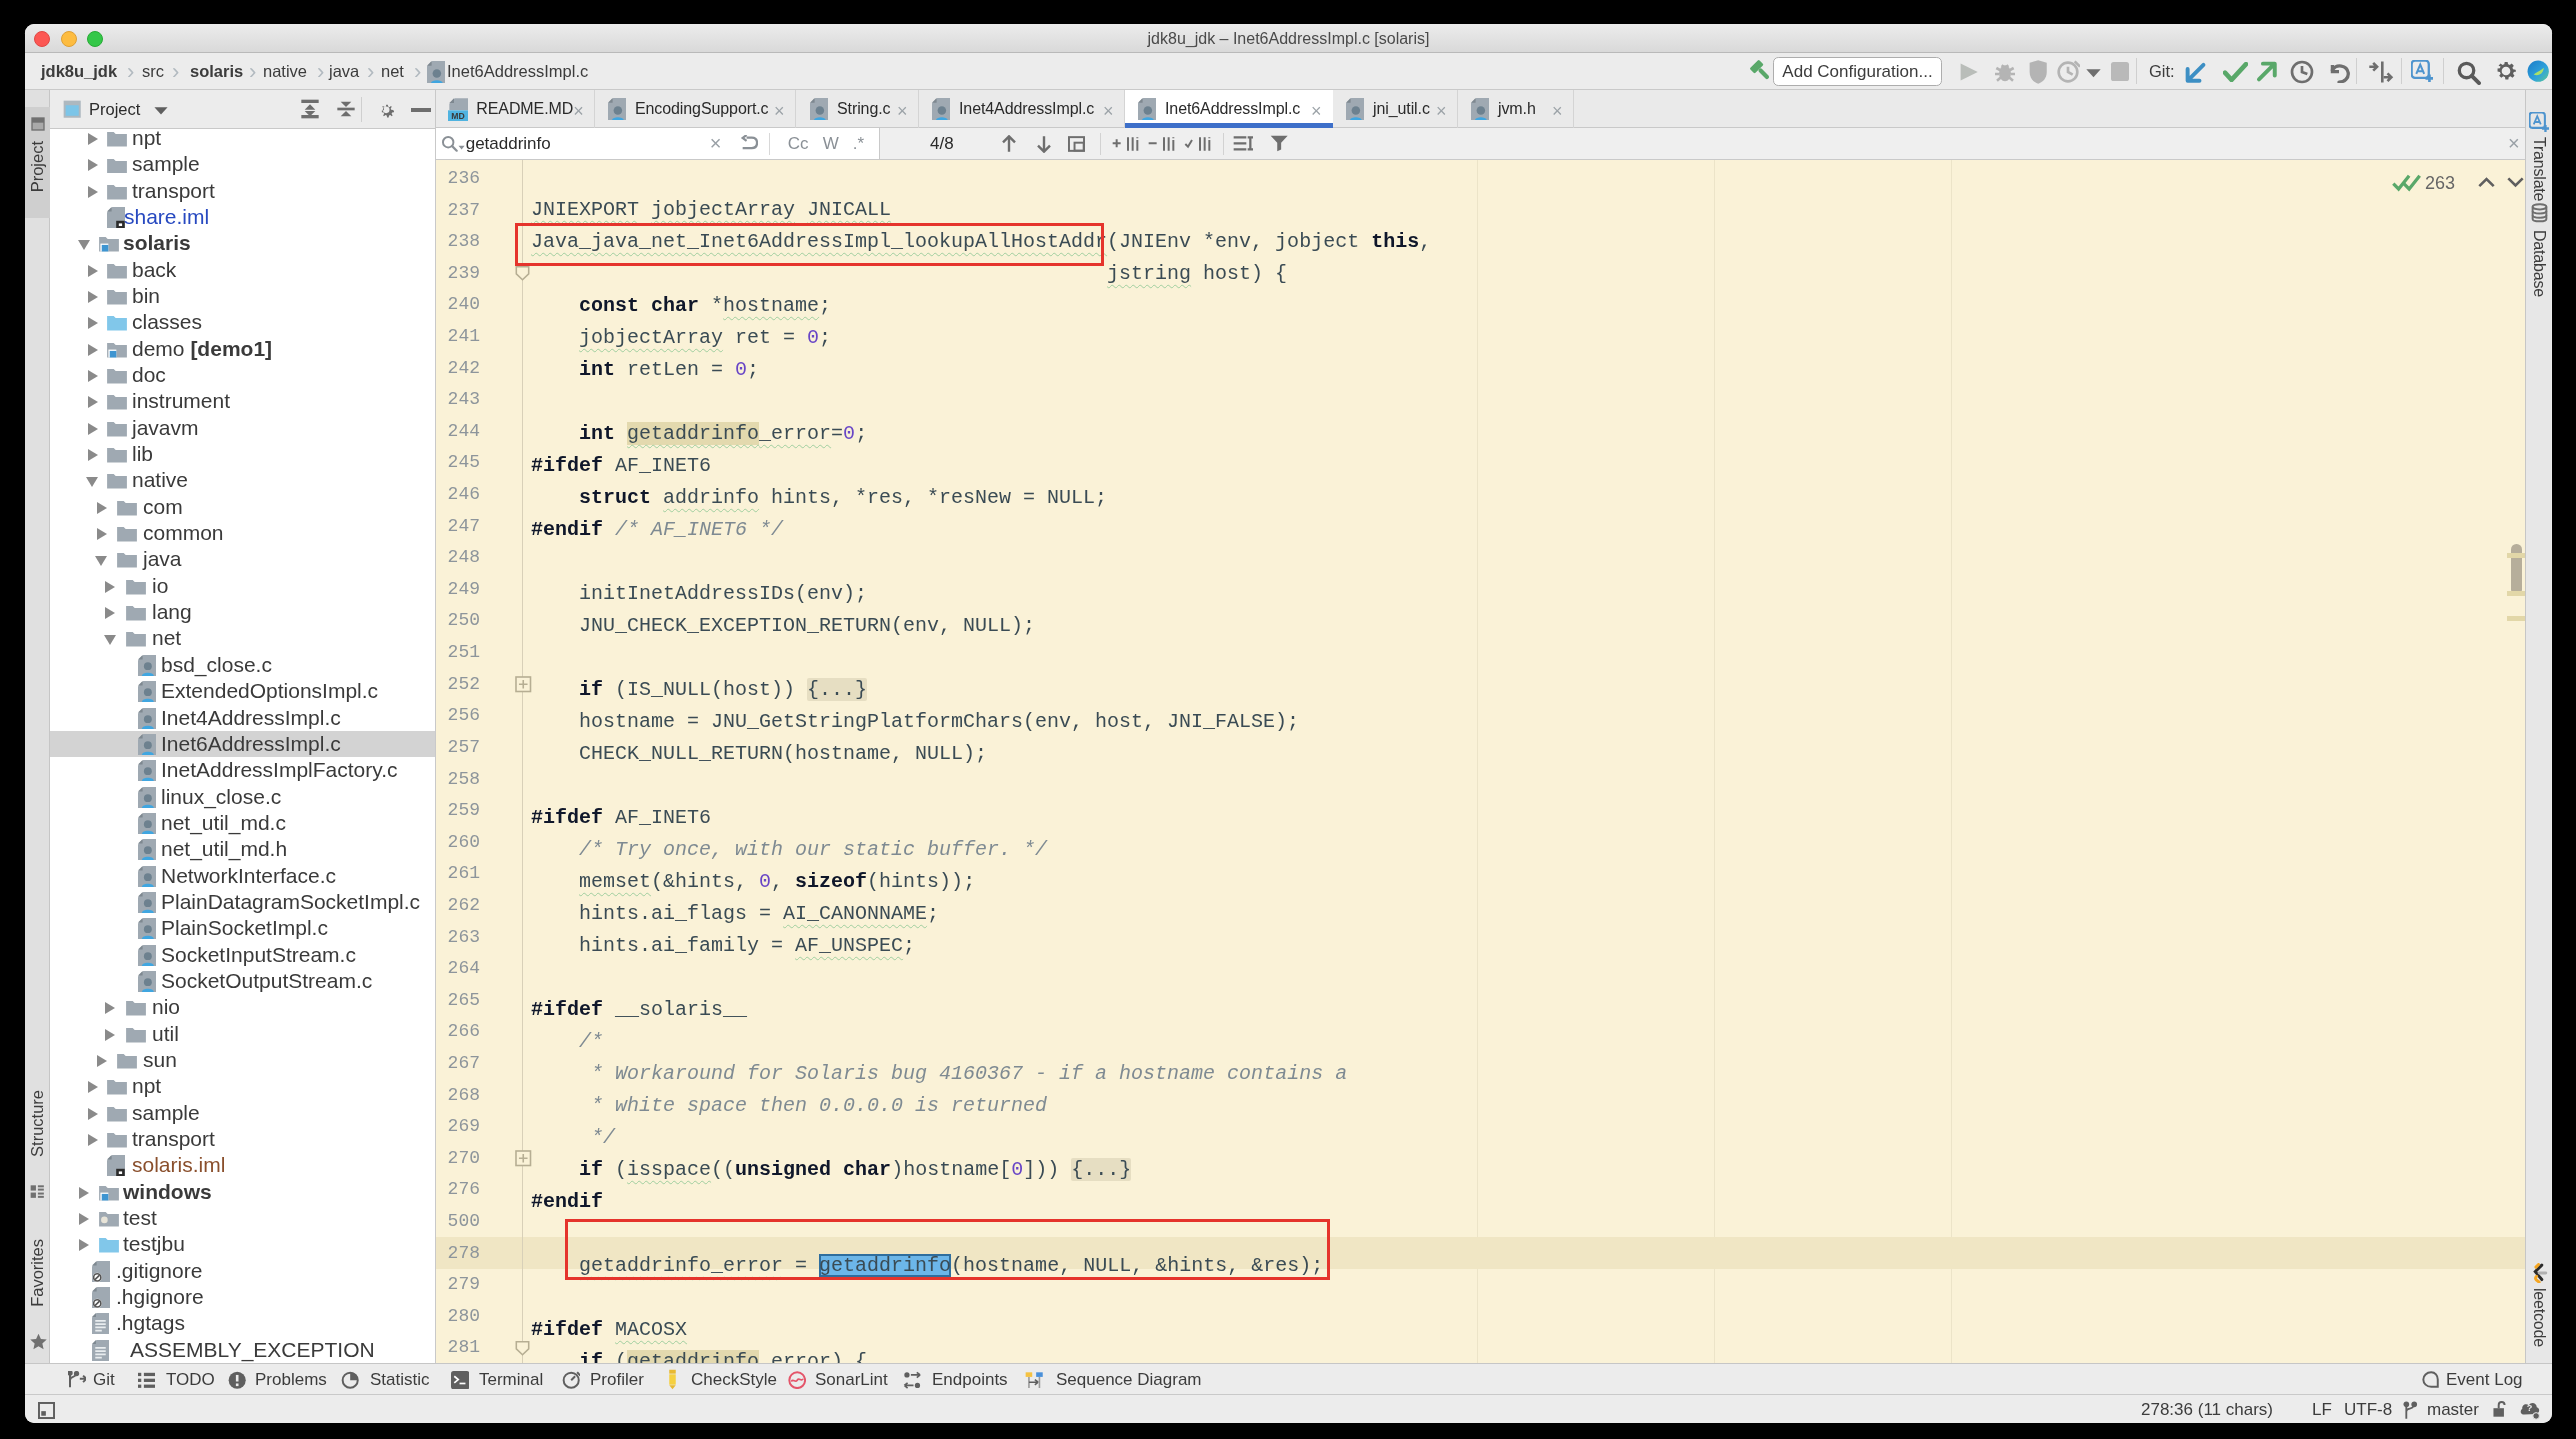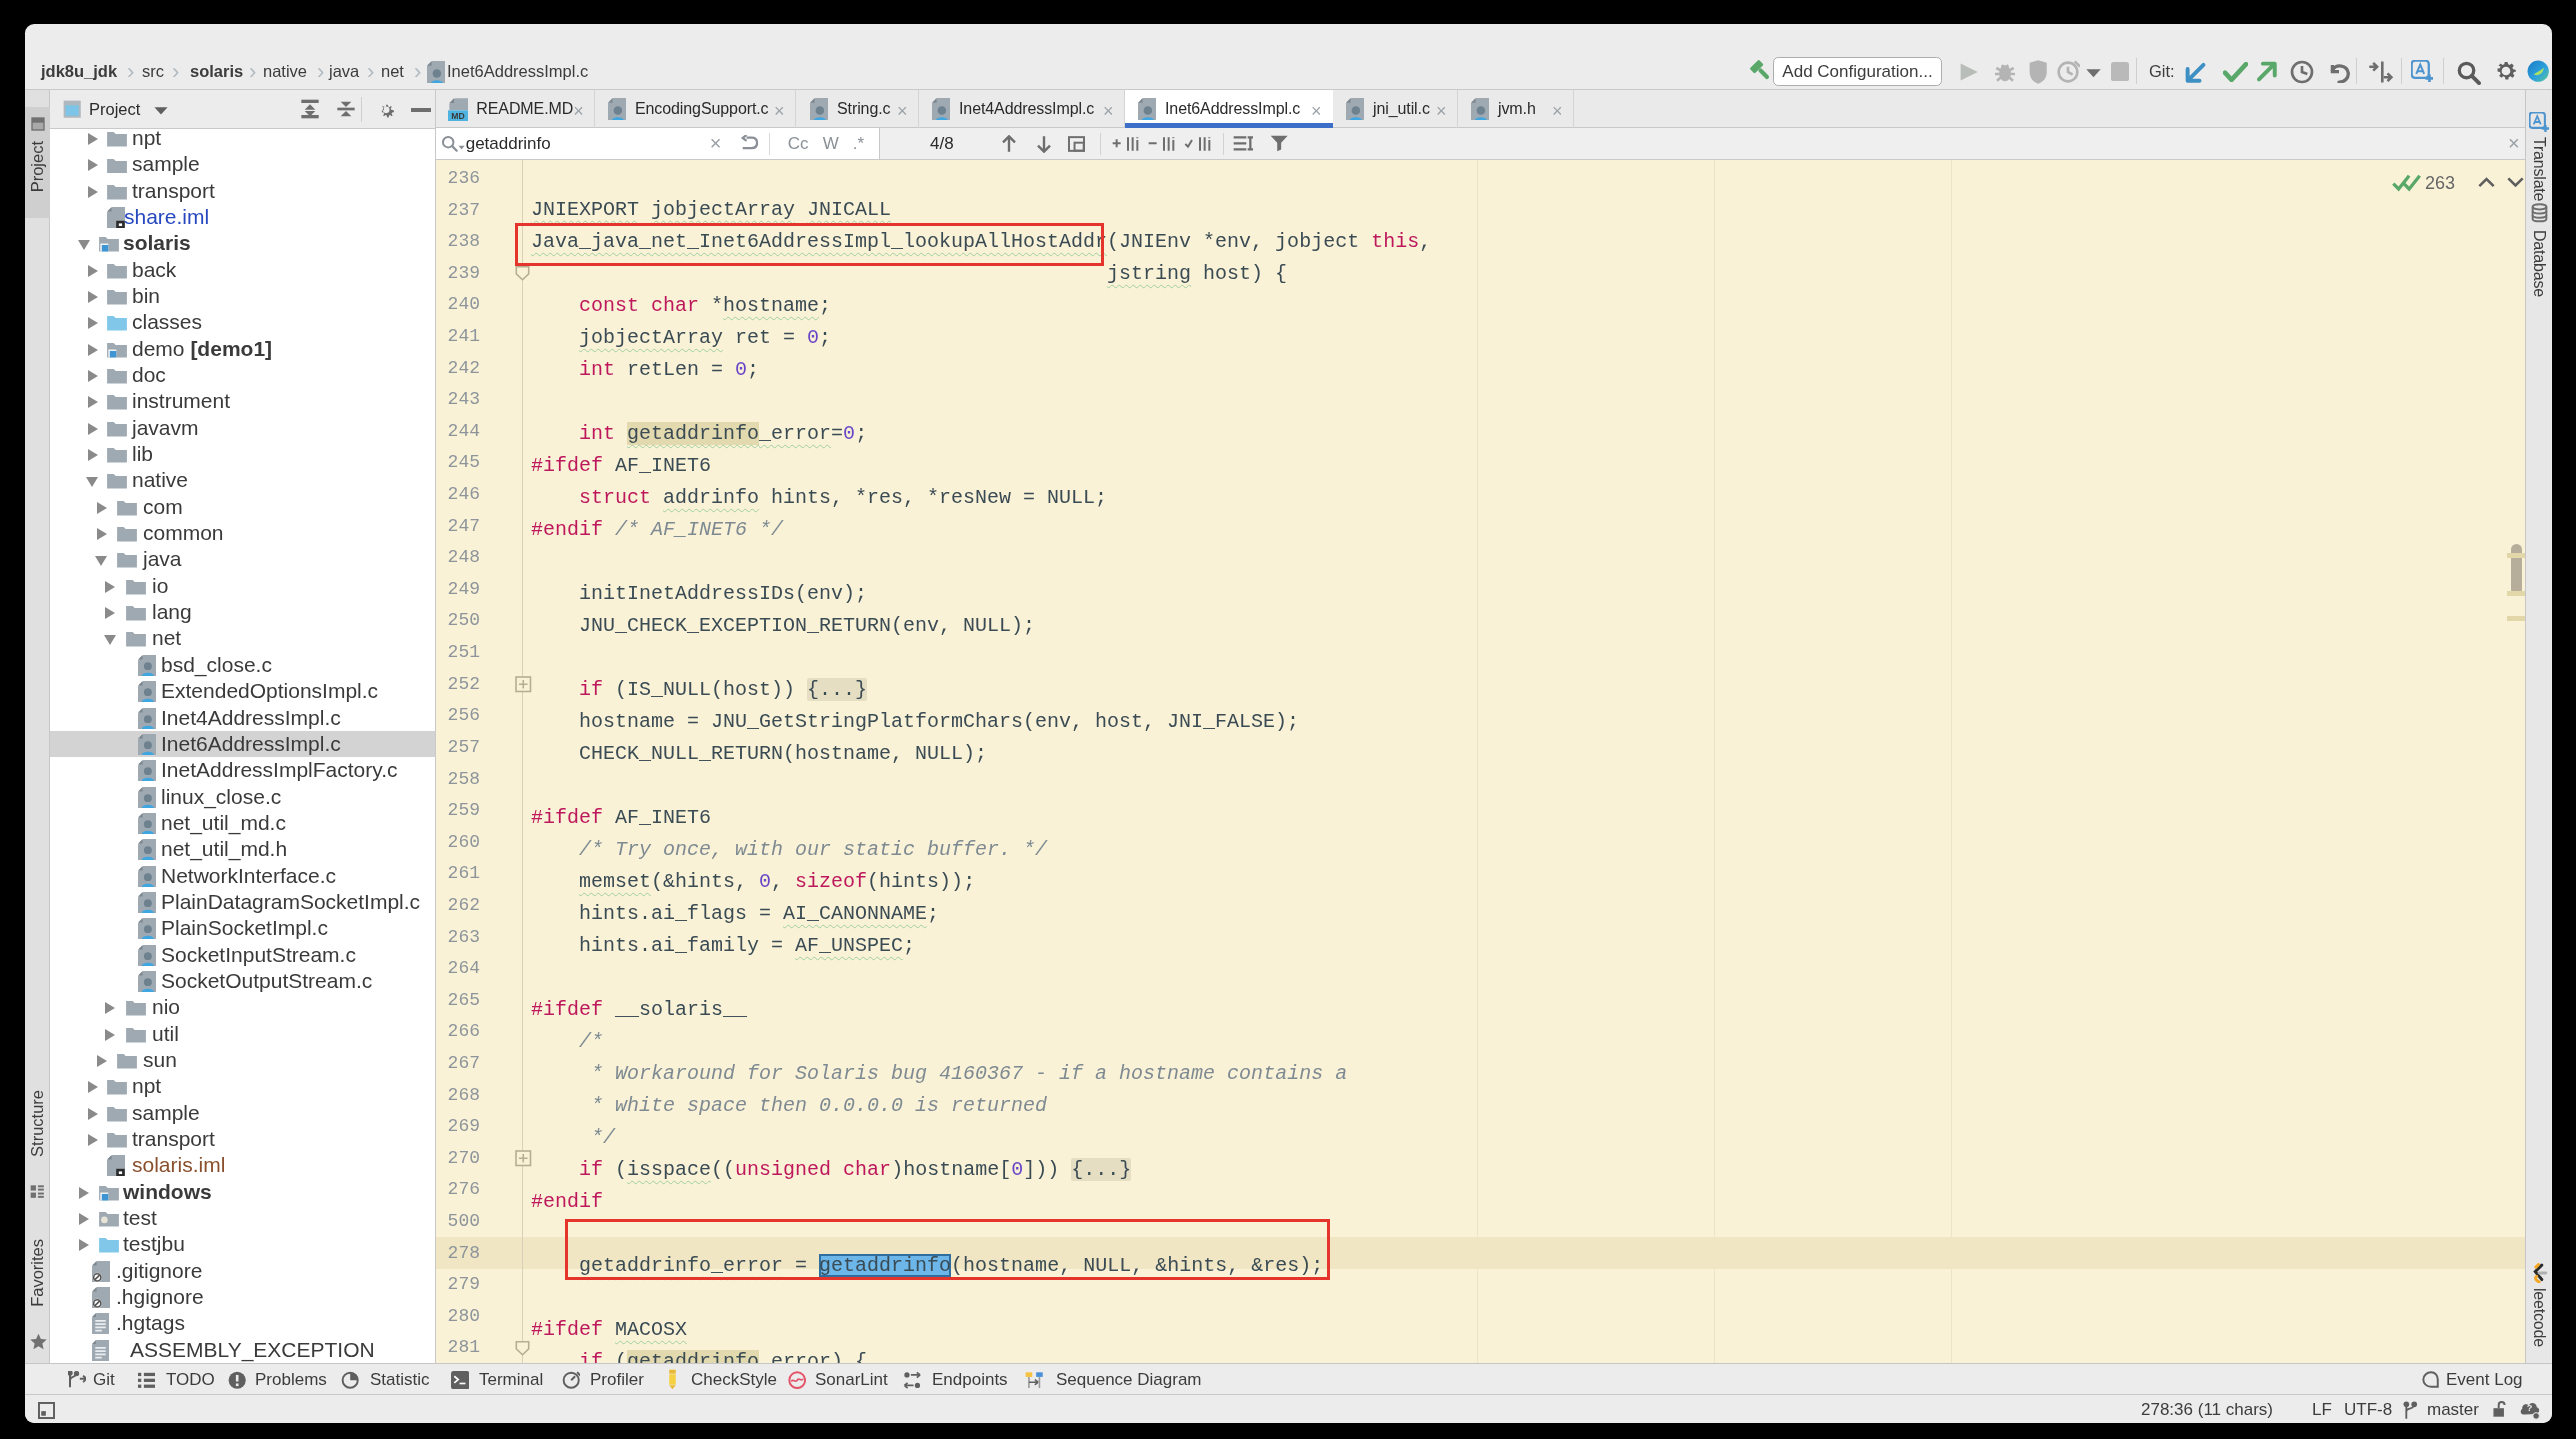--- a/index.html
+++ b/index.html
@@ -33,38 +33,44 @@
 #searchrow{position:absolute;left:410px;top:104px;width:2091px;height:32px;background:#EFEFEF;border-bottom:0.7px solid #C9C9C9}
 #sfield{position:absolute;left:0.7px;top:0px;width:444px;height:31px;background:#FFFFFF;border-right:0.7px solid #C9C9C9}
 .sic{position:absolute;top:0;height:31px;line-height:31px;font-size:17px;color:#8A9096}
 #editor{position:absolute;left:410px;top:136px;width:2091px;height:1203px;background:#FAF2D7;overflow:hidden}
 .guide{position:absolute;top:0;width:1.3px;height:1203px;background:rgba(120,110,70,0.10)}
 #lineband{position:absolute;left:0;width:2091px;height:32px;background:#F0E6C4}
 .gnum{position:absolute;width:45px;text-align:right;font-family:"Liberation Mono",monospace;font-size:18px;color:#8D959B;line-height:32px;height:32px}
 #gutline{position:absolute;left:87px;top:0;width:0.7px;height:1203px;background:#D8D0B8}
 #code{position:absolute;left:96px;top:2px;font-family:"Liberation Mono",monospace;font-size:20px;line-height:32px;color:#3A4B54;white-space:pre}
 #code div{height:32px}
-.k{color:#be185d;font-weight:normal}
+.k{color:#0f172a;font-weight:bold}
 .n{color:#6845C6}
 .cm{color:#7E8A92;font-style:italic}
 .wv{text-decoration:underline wavy 1.3px #9FCE9F;text-underline-offset:4.6px;text-decoration-skip-ink:none}
 .fold{background:#E6DEC2;border-radius:2px}
 .hl{background:#E3D9AE}
 .sel{background:#6CB6E9;box-shadow:inset 0 0 0 2px #2F6E9E}
 .redbox{position:absolute;border:3.3px solid #E5342C;z-index:5}
 
 #rstrip{position:absolute;left:2500px;top:66px;width:26px;height:1273px;background:#E7E7E7;border-left:0.7px solid #C6C6C6}
 
 #toolbar{position:absolute;left:0;top:1339px;width:100%;height:31px;background:#ECECEC;border-top:0.7px solid #C6C6C6}
 .bitem{position:absolute;top:0;height:31px;line-height:31px;font-size:17px;color:#3C3C3C;white-space:nowrap}
 #statusbar{position:absolute;left:0;top:1370px;width:100%;height:30px;background:#ECECEC;border-top:0.7px solid #C9C9C9}
 .sitem{position:absolute;top:0;height:30px;line-height:30px;font-size:17px;color:#3C3C3C;white-space:nowrap}
 svg{display:block}
 </style></head><body>
 <div id="win">
+<div id="titlebar">
+<div class="light" style="left:9.2px;background:#FC5753;border:0.7px solid #DF4744"></div>
+<div class="light" style="left:36px;background:#FDBC40;border:0.7px solid #DE9F34"></div>
+<div class="light" style="left:62px;background:#34C748;border:0.7px solid #27AA35"></div>
+<div id="title">jdk8u_jdk – Inet6AddressImpl.c [solaris]</div>
+</div>
 <div id="navbar">
       <div class="bc" style="left:16px"><b>jdk8u_jdk</b></div>
       <div class="bc" style="left:102px"><span class="chev">›</span></div>
       <div class="bc" style="left:117px">src</div>
       <div class="bc" style="left:147px"><span class="chev">›</span></div>
       <div class="bc" style="left:165px"><b>solaris</b></div>
       <div class="bc" style="left:224px"><span class="chev">›</span></div>
       <div class="bc" style="left:238px">native</div>
       <div class="bc" style="left:292px"><span class="chev">›</span></div>
       <div class="bc" style="left:304px">java</div>

